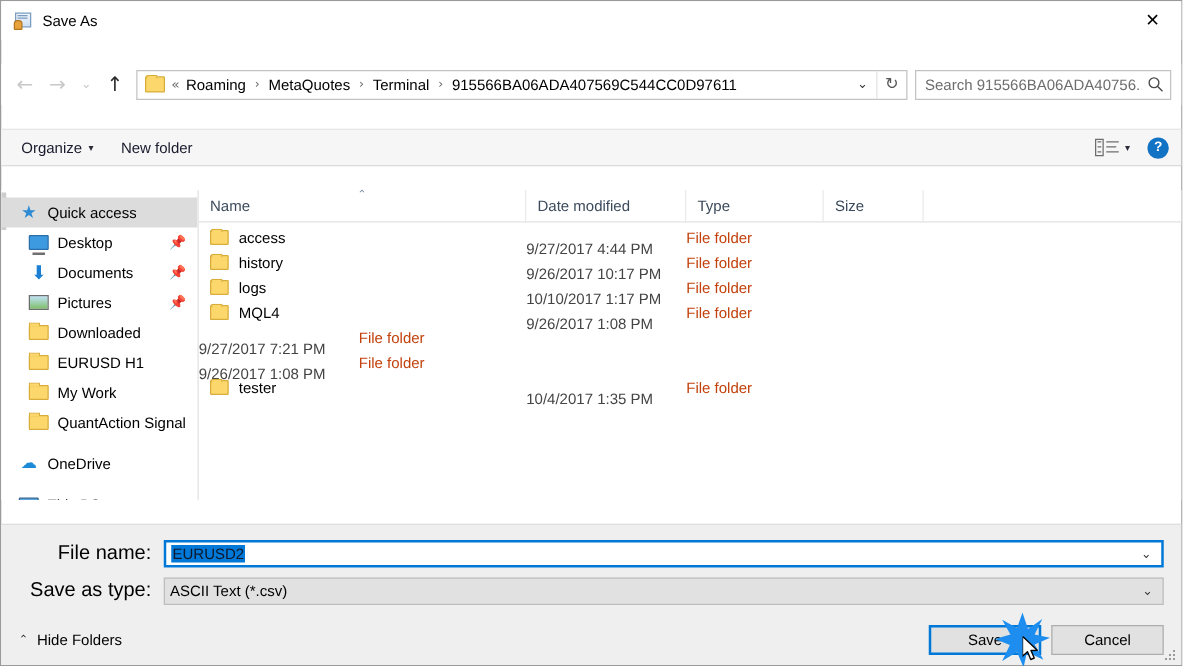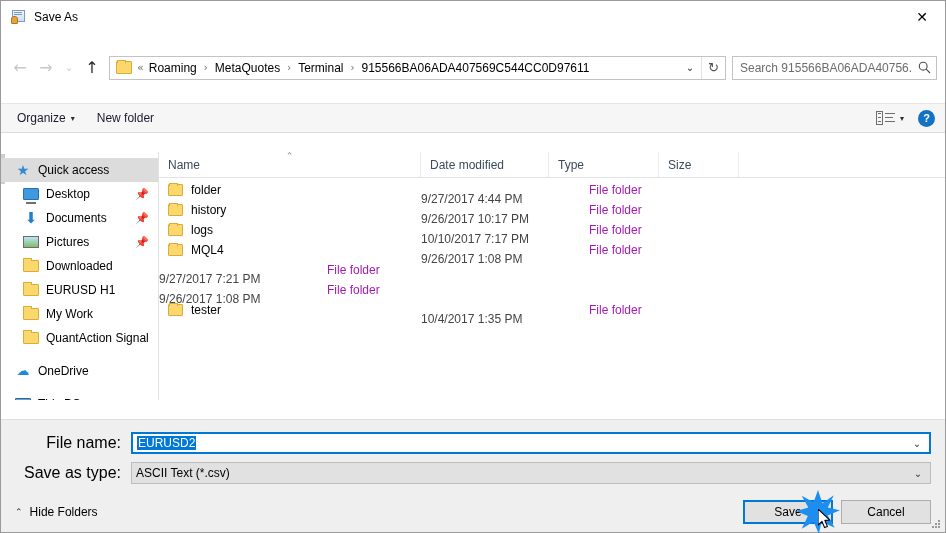--- a/index.html
+++ b/index.html
@@ -208,21 +208,21 @@
   .col.type { width: 110px; }
   .col.size { width: 80px; }
   .col .sortcaret {
     position: absolute; left: 50%; top: -1px; transform: translateX(-50%);
     font-size: 9px; color: #7a8aa0; font-family: "DejaVu Sans", sans-serif;
   }
   .rows { flex: 1 1 auto; overflow: hidden; padding-top: 2px; }
   .row { height: 20px; display: flex; align-items: center; font-size: 12px; }
   .row .c-name { width: 262px; display: flex; align-items: center; padding-left: 9px; color:#000; }
   .row .c-date { width: 128px; color: #444; margin-top: 17px; }
-  .row .c-type { width: 110px; color: #a21caf; margin-left: 40px; }
+  .row .c-type { width: 110px; color: #c2410c; }
   .row .c-size { width: 80px; color: #444; }
   .row-folder {
     width: 15px; height: 12px; margin-right: 8px; flex: 0 0 auto; position: relative;
     background: #fcd86c; border: 1px solid #d8ad3c; border-radius: 1px;
   }
   .row-folder::after{content:'';position:absolute;left:0;top:-2px;width:7px;height:2px;background:#fcd86c;border:1px solid #d8ad3c;border-bottom:none;border-radius:1px 1px 0 0;}
 
   
   .bottom {
     background: #efefef;
@@ -233,21 +233,21 @@
   }
   .frow { display: flex; align-items: center; margin-bottom: 8px; }
   .flabel { width: 116px; text-align: right; padding-right: 10px; font-size: 16px; color:#000; }
   .combo {
     flex: 1 1 auto; height: 22px; display: flex; align-items: center;
     background: #fff; border: 1px solid #a0a0a0; min-width: 0;
   }
   .combo.focused { border: 2px solid #0078d7; }
   .combo.readonly { background: #e1e1e1; border: 1px solid #bdbdbd; }
   .combo-val { flex:1 1 auto; padding-left: 4px; font-size: 12px; color:#000; overflow:hidden; white-space:nowrap; }
-  .combo-val .sel { background: #0078d7; color: #ffffff; padding: 1px 1px; }
+  .combo-val .sel { background: #0078d7; color: #0f172a; padding: 1px 1px; }
   .combo-arrow {
     width: 24px; display:flex; align-items:center; justify-content:center;
     font-size: 10px; color:#3a3a3a; font-family:"DejaVu Sans",sans-serif;
   }
   .actions { display: flex; align-items: center; margin-top: 16px; }
   .hidefolders { display:flex; align-items:center; gap:7px; font-size:12px; color:#000; }
   .hf-caret { font-size: 9px; color:#2b2b2b; font-family:"DejaVu Sans",sans-serif; }
   .act-spacer { flex: 1 1 auto; }
   .btn {
     width: 90px; height: 24px; font-size: 12px; color:#000;
@@ -443,41 +443,41 @@
         </div>
         <div class="col date">Date modified</div>
         <div class="col type">Type</div>
         <div class="col size">Size</div>
       </div>
 
       <div class="rows">
         <div class="row">
           <div class="c-name">
               <span class="row-folder"></span>
-              <span>folder</span>
+              <span>access</span>
             </div>
           <div class="c-date">9/27/2017 4:44 PM</div>
           <div class="c-type">File folder</div>
           <div class="c-size"></div>
         </div>
         <div class="row">
           <div class="c-name">
               <span class="row-folder"></span>
               <span>history</span>
             </div>
           <div class="c-date">9/26/2017 10:17 PM</div>
           <div class="c-type">File folder</div>
           <div class="c-size"></div>
         </div>
         <div class="row">
           <div class="c-name">
               <span class="row-folder"></span>
               <span>logs</span>
             </div>
-          <div class="c-date">10/10/2017 7:17 PM</div>
+          <div class="c-date">10/10/2017 1:17 PM</div>
           <div class="c-type">File folder</div>
           <div class="c-size"></div>
         </div>
         <div class="row">
           <div class="c-name">
               <span class="row-folder"></span>
               <span>MQL4</span>
             </div>
           <div class="c-date">9/26/2017 1:08 PM</div>
           <div class="c-type">File folder</div>

